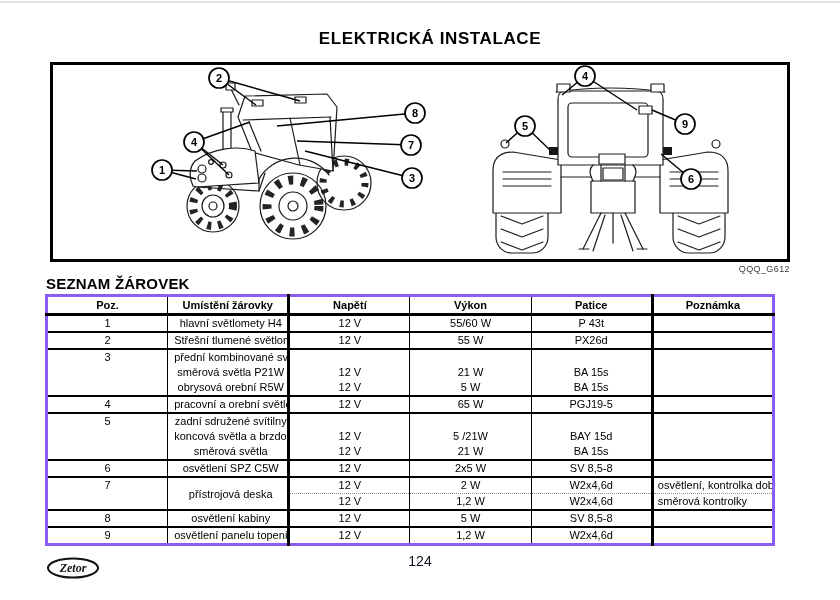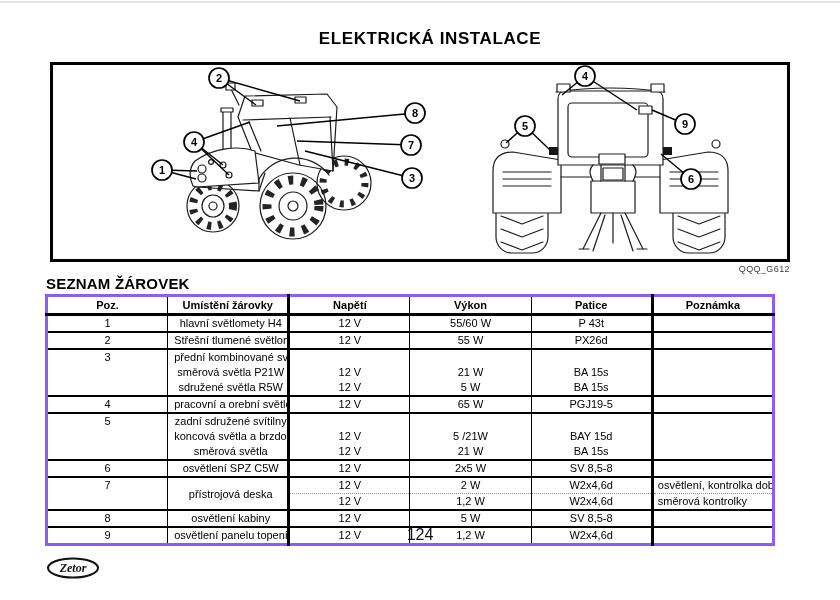--- a/index.html
+++ b/index.html
@@ -40,21 +40,21 @@
   .bulb-table .line{height:15px;line-height:15px;white-space:nowrap;overflow:hidden;}
   .bulb-table td.c-poz{text-align:center;}
   .bulb-table td.c-um{text-align:center;}
   .bulb-table td.c-um .line{padding-left:6px;}
   .bulb-table td.c-um.merged{vertical-align:middle;padding-left:6px;}
   .bulb-table td.c-nap,.bulb-table td.c-vyk,.bulb-table td.c-pat{text-align:center;}
   .bulb-table td.c-note{text-align:left;}
   .bulb-table td.c-note .line{padding-left:4px;}
   .bulb-table .dotted{border-top:1px dotted #909090;}
   .page-number{
-    position:absolute;top:526px;left:0;width:840px;text-align:center;font-size:16px;color:#101020;
+    position:absolute;top:553px;left:0;width:840px;text-align:center;font-size:14px;color:#101020;
   }
   .logo{position:absolute;left:46px;top:556px;}
   
   .art{fill:none;stroke:#1c1c1c;stroke-width:1.2;stroke-linejoin:round;stroke-linecap:round;}
   .art-fill{fill:#fff;stroke:#1c1c1c;stroke-width:1.2;stroke-linejoin:round;}
   .art-dark{fill:#161616;stroke:none;}
   .tread{fill:none;stroke:#242424;}
   .lead{stroke:#000;stroke-width:1.4;}
   .callout-circle{fill:#fff;stroke:#000;stroke-width:1.7;}
   .callout-num{font-family:"Liberation Sans",sans-serif;font-size:11px;font-weight:bold;text-anchor:middle;fill:#000;}
@@ -273,21 +273,21 @@
           <div class="line"></div>
         </td>
       </tr>
       <tr>
         <td class="c-poz">
           <div class="line">3</div>
         </td>
         <td class="c-um">
           <div class="line">přední kombinované svítilny</div>
           <div class="line">směrová světla P21W</div>
-          <div class="line">sdružené světla R5W</div>
+          <div class="line">obrysová orební R5W</div>
         </td>
         <td class="c-nap v-thick">
           <div class="line"></div>
           <div class="line">12 V</div>
           <div class="line">12 V</div>
         </td>
         <td class="c-vyk">
           <div class="line"></div>
           <div class="line">21 W</div>
           <div class="line">5 W</div>

